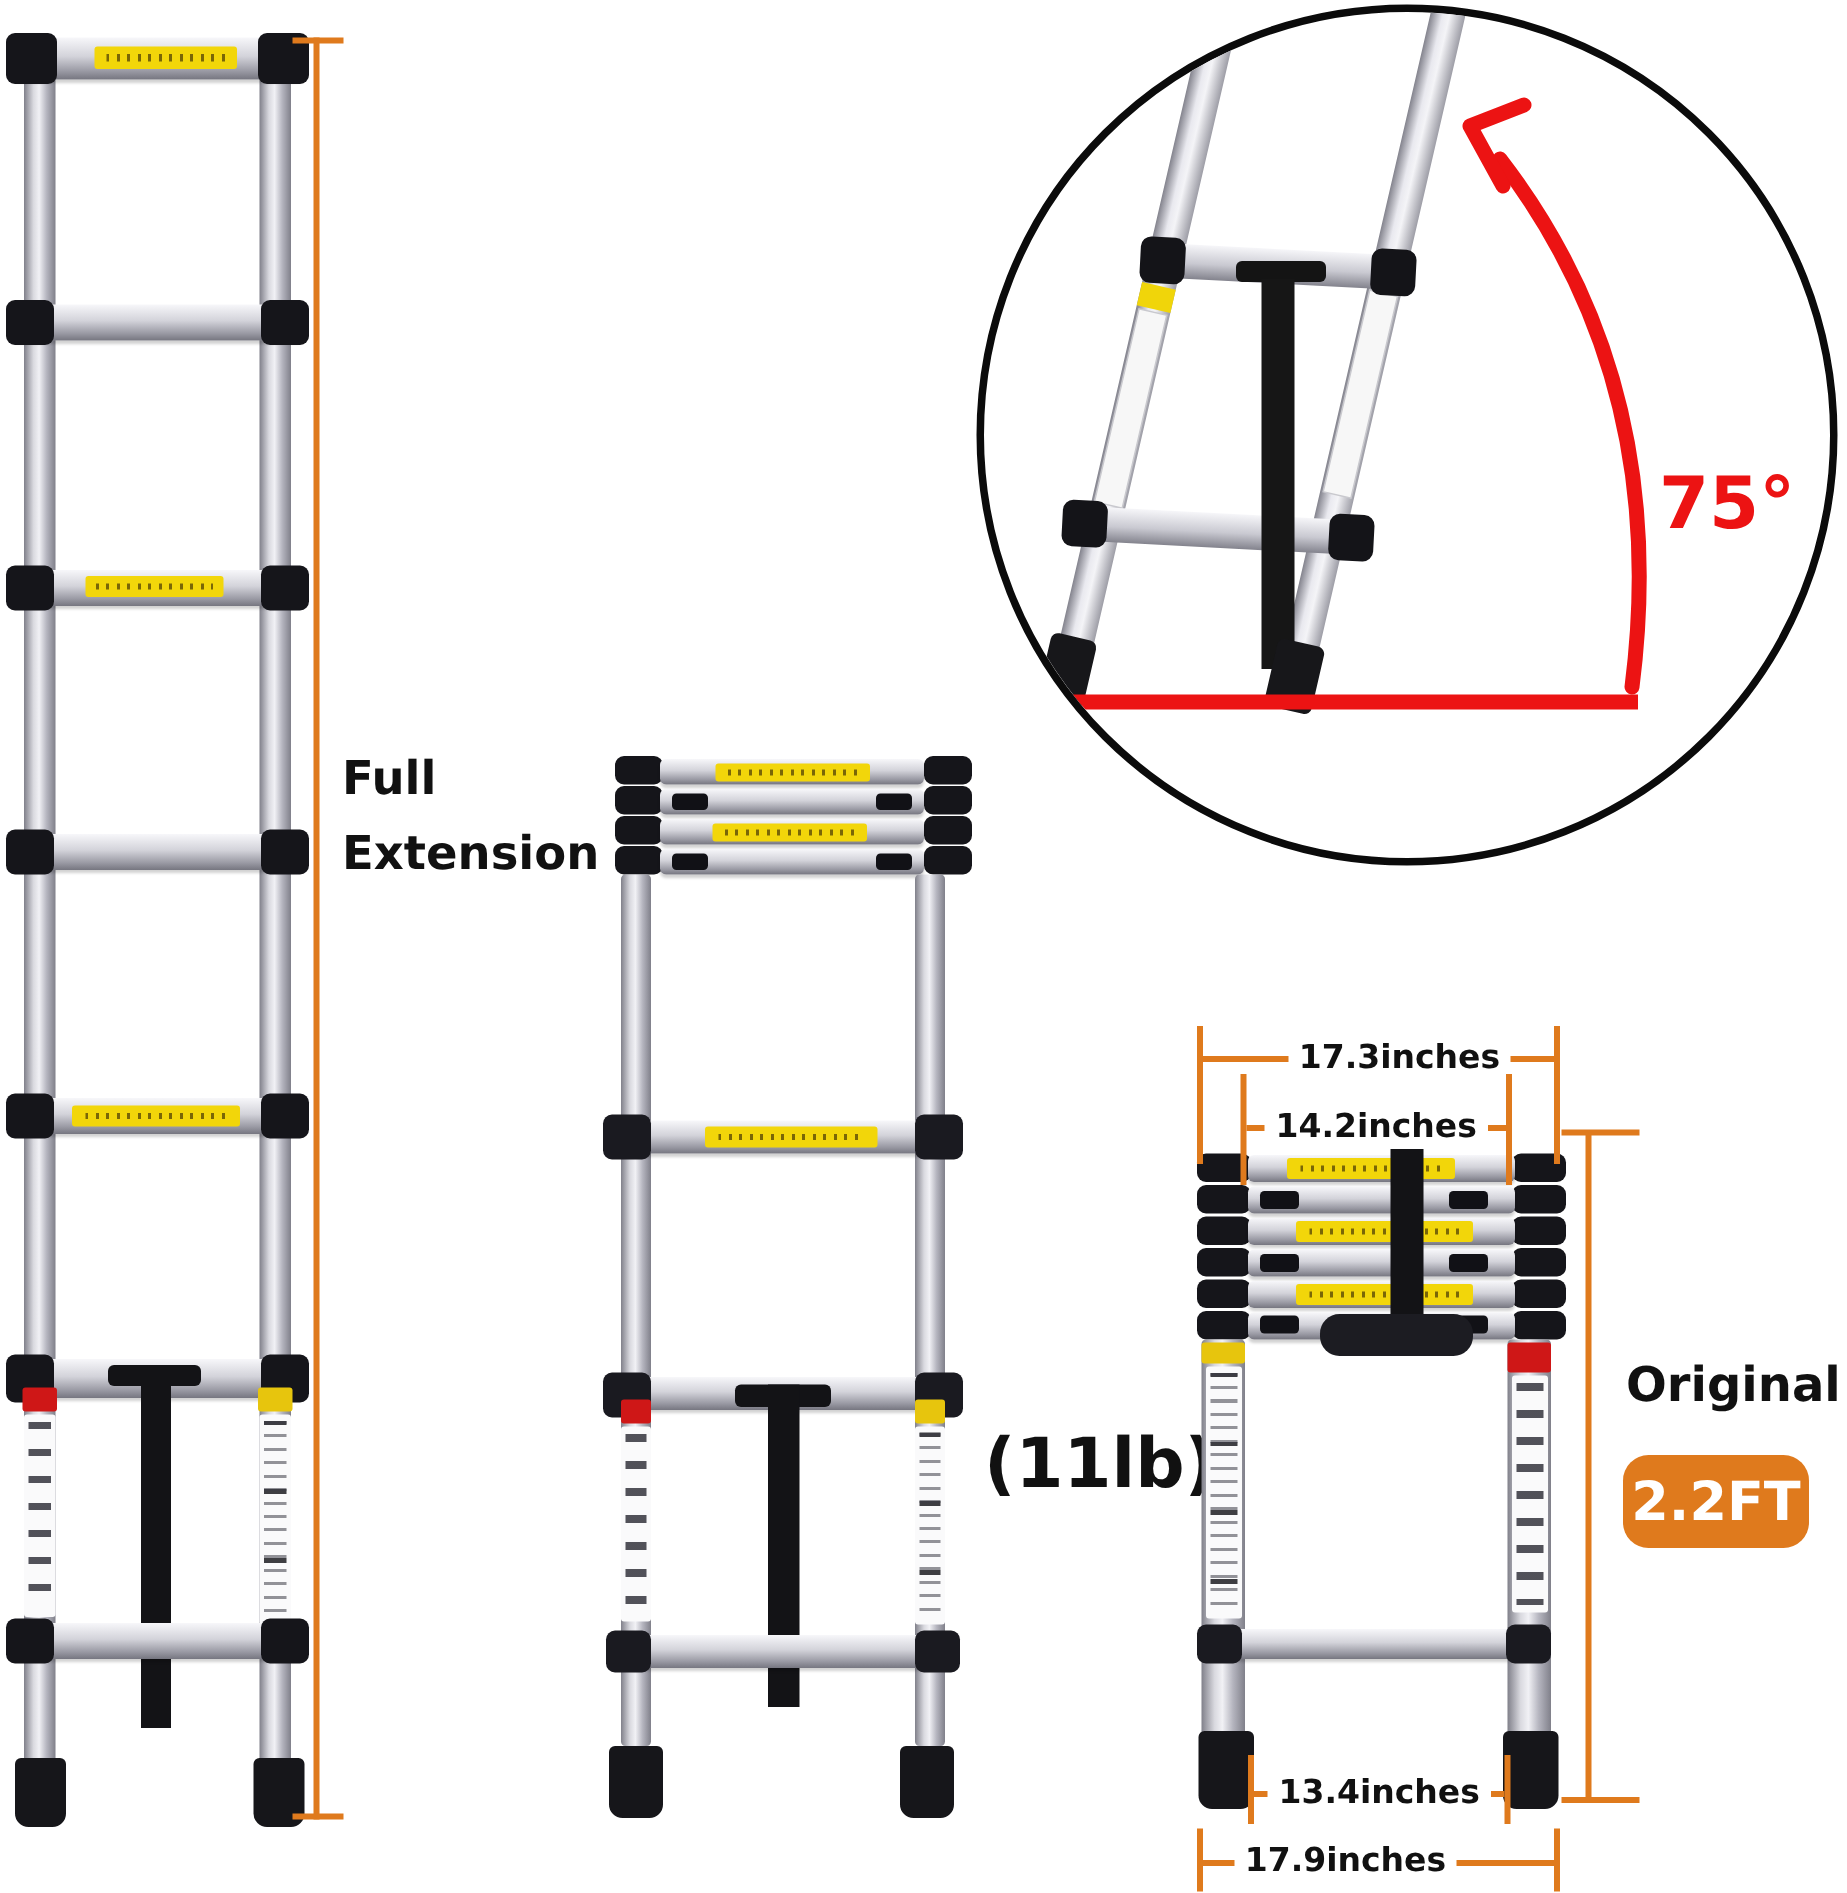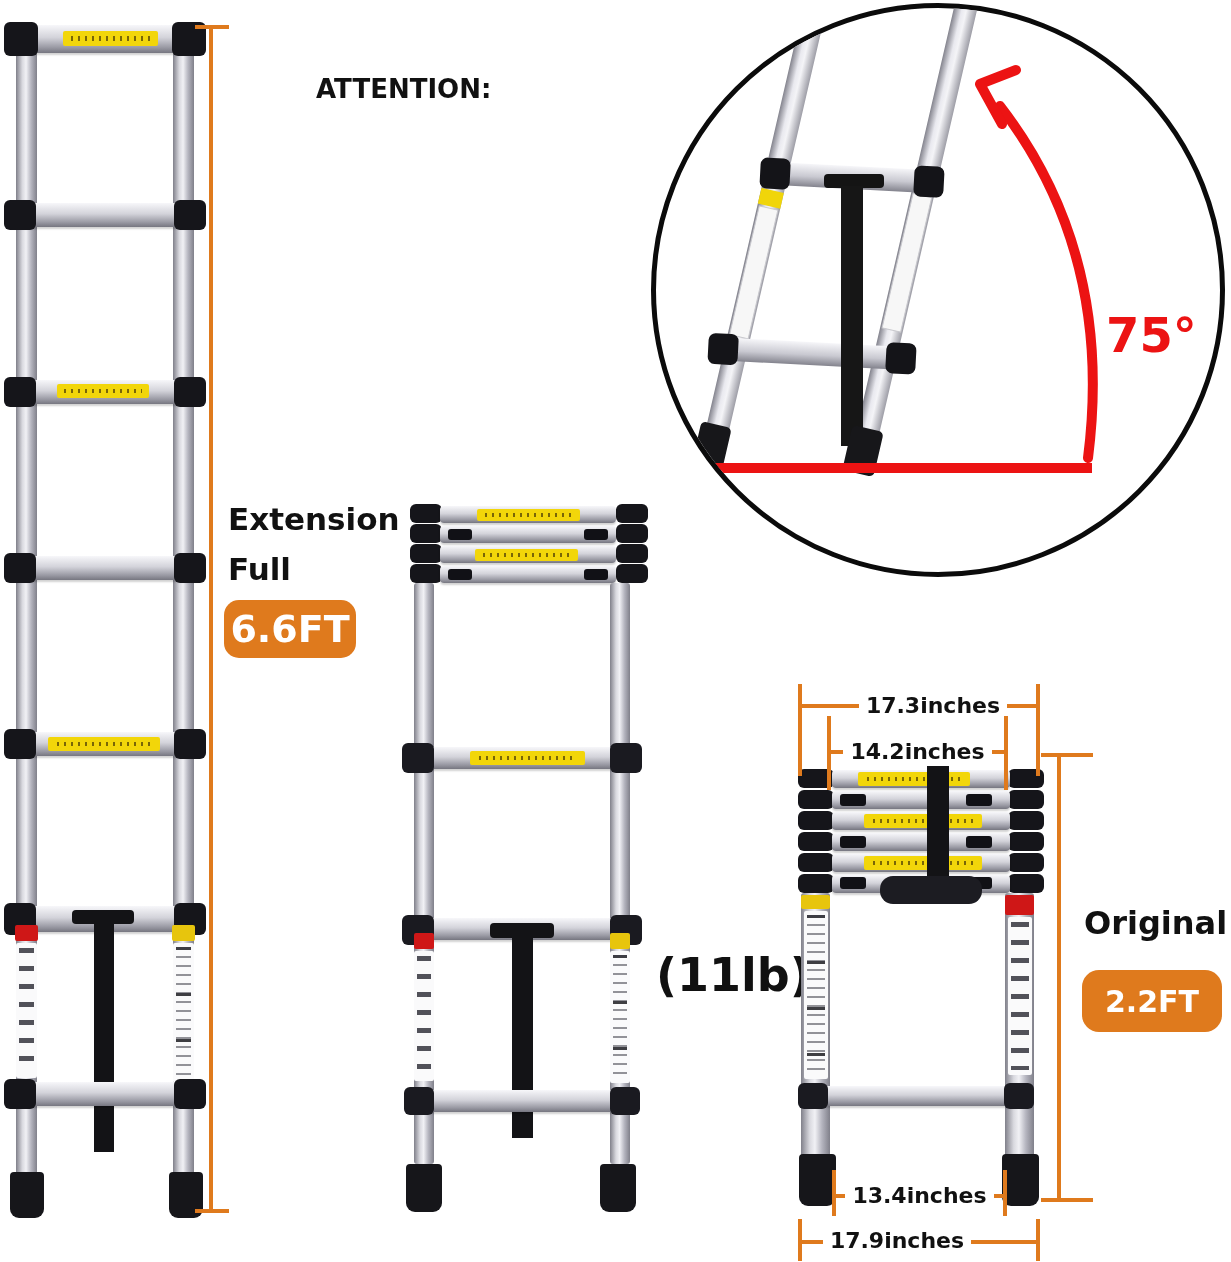--- a/index.html
+++ b/index.html
@@ -98,29 +98,25 @@
     <div class="foot" style="left:169px;top:1172px;width:34px;height:46px"></div>
   </div>
 
   <div>
     <div class="oline" style="left:195px;top:25px;width:34px;height:4px"></div>
     <div class="oline" style="left:209px;top:25px;width:4px;height:1188px"></div>
     <div class="oline" style="left:195px;top:1209px;width:34px;height:4px"></div>
   </div>
 
   <div class="headline" style="left:228px;top:494px;font-size:31px;line-height:50px">
+    <div>Full</div>
     <div>Extension</div>
-    <div>Full</div>
-  </div>
-  <div class="badge" style="left:224px;top:600px;width:132px;height:58px;font-size:38px">
-    <span>6.6FT</span>
   </div>
 
   <div id="attention">
-    <div>ATTENTION:</div>
   </div>
 
   <div id="angle-circle">
     <svg width="564" height="564" viewBox="0 0 564 564">
       <defs>
         <linearGradient id="railG" x1="0" y1="0" x2="1" y2="0">
           <stop offset="0" stop-color="#83838d"></stop>
             <stop offset="0.35" stop-color="#e9e9ef"></stop>
           <stop offset="0.55" stop-color="#f4f4f7"></stop>
             <stop offset="1" stop-color="#9d9da6"></stop>
@@ -289,17 +285,17 @@
       <span>17.9inches</span>
       </div>
   </div>
   <div>
     <div class="oline" style="left:1041px;top:753px;width:52px;height:4px"></div>
     <div class="oline" style="left:1057px;top:755px;width:4px;height:447px"></div>
     <div class="oline" style="left:1041px;top:1198px;width:52px;height:4px"></div>
   </div>
 
   <div class="headline" style="left:1084px;top:904px;font-size:32px">Original</div>
-  <div class="badge" style="left:1082px;top:970px;width:140px;height:62px;font-size:30px;border-radius:17px">
+  <div class="badge" style="left:1082px;top:970px;width:124px;height:62px;font-size:36px;border-radius:17px">
     <span>2.2FT</span>
   </div>
 
 </div>
 
 </body></html>

